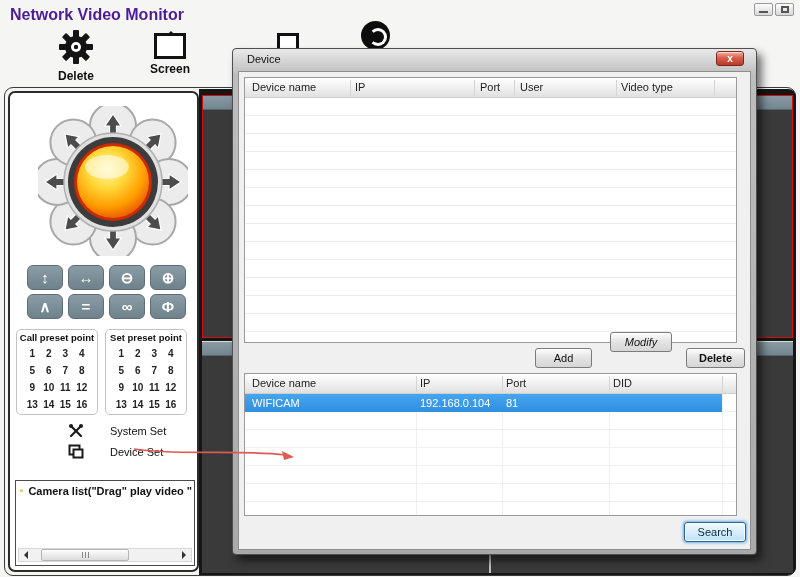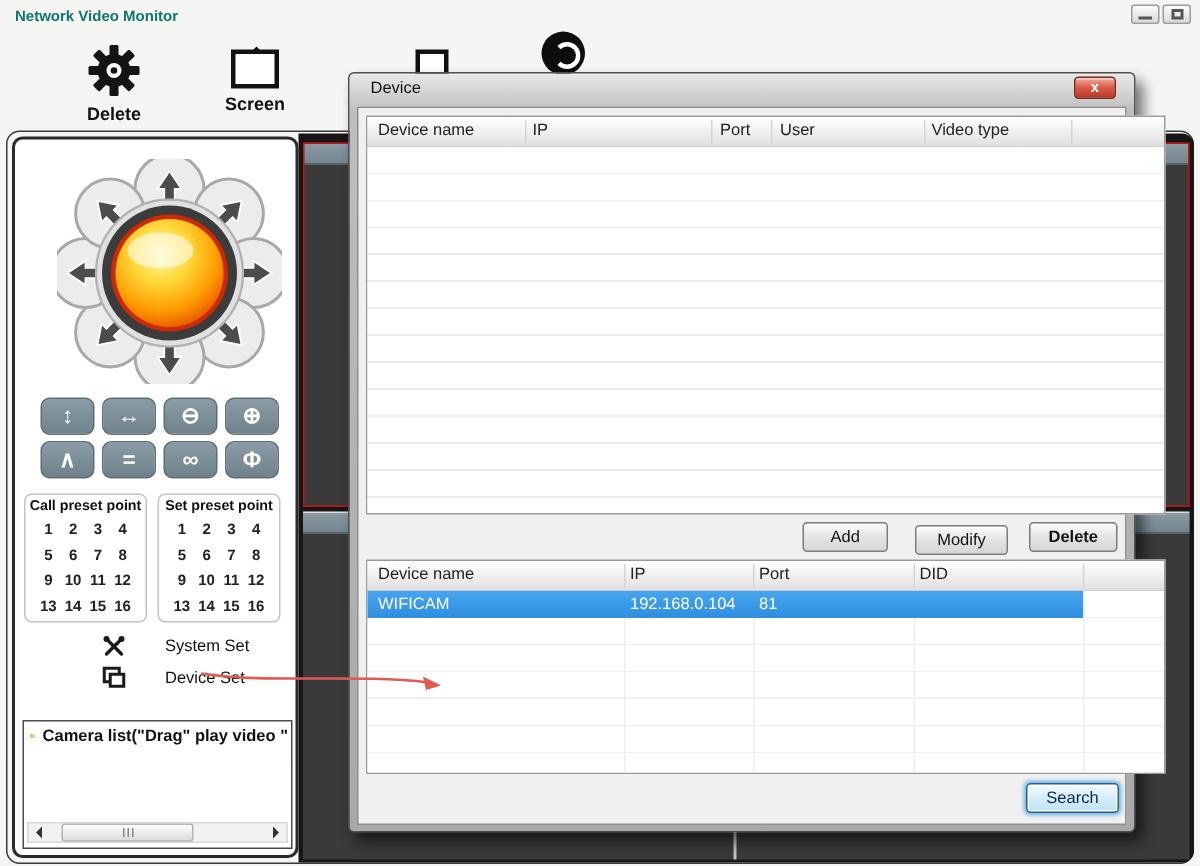--- a/index.html
+++ b/index.html
@@ -1,21 +1,21 @@
 <!DOCTYPE html>
 <html><head>
 <meta charset="utf-8">
 <style>
   * { margin:0; padding:0; box-sizing:border-box; }
   html,body { width:800px; height:577px; overflow:hidden; background:#f6f6f6;
               font-family:"Liberation Sans", sans-serif; }
   .app { position:relative; width:800px; height:577px; background:#f5f5f4; }
 
   
-  .win-title { position:absolute; left:10px; top:6px; font-size:10px; font-weight:600; color:#0f766e; }
+  .win-title { position:absolute; left:10px; top:6px; font-size:16px; font-weight:600; color:#4c1d95; }
   .winbtns { position:absolute; right:6px; top:3px; display:flex; gap:2px; }
   .winbtn { width:19px; height:13px; border:1px solid #9a9a9a; border-radius:2px;
             background:linear-gradient(#fdfdfd,#d8d8d8); position:relative; }
   .winbtn .dash { position:absolute; left:4px; right:4px; bottom:2px; height:2px; background:#555; }
   .winbtn .box  { position:absolute; left:5px; top:2px; width:8px; height:7px; border:2px solid #555; }
 
   
   .tool { position:absolute; text-align:center; color:#111; }
   .tool .lbl { font-size:12px; font-weight:600; margin-top:3px; }
   .tool-system { left:48px; top:28px; width:56px; }
@@ -79,40 +79,40 @@
             box-shadow:5px 6px 9px rgba(0,0,0,.55); z-index:10; }
   .dlg-titlebar { position:absolute; left:0; top:0; right:0; height:22px; }
   .dlg-title { position:absolute; left:14px; top:4px; font-size:11px; color:#111; }
   .dlg-close { position:absolute; right:12px; top:2px; width:28px; height:15px; border-radius:3px;
                border:1px solid #7e241b; background:linear-gradient(#f2b0a2,#d9604c 45%,#b83a27);
                color:#fff; font-size:10px; font-weight:bold; text-align:center; line-height:13px;
                box-shadow:inset 0 1px 0 rgba(255,255,255,.6); }
   .dlg-content { position:absolute; left:5px; top:22px; width:513px; height:479px; background:#f0f0f0;
                  border:1px solid #8e8e8e; }
 
-  .tbl { position:absolute; left:5px; width:533px; background:#fff; border:1px solid #9a9a9a;text-align:right; }
+  .tbl { position:absolute; left:5px; width:493px; background:#fff; border:1px solid #9a9a9a;text-align:right; }
   .tbl1 { top:5px; height:266px; }
   .tbl2 { top:301px; height:143px; }
   .thead { position:absolute; left:0; top:0; right:0; height:20px;
            background:linear-gradient(#ffffff,#eaeaea 70%,#e0e0e0); border-bottom:1px solid #cfcfcf; }
   .th { position:absolute; top:3px; font-size:11px; color:#222; }
   .thsep { position:absolute; top:2px; width:1px; height:16px; background:#d5d5d5; }
   .tbody { position:absolute; left:0; right:0; top:20px; bottom:0;
            background:repeating-linear-gradient(180deg,#ffffff 0 17px,#ececec 17px 18px); }
   .colsep { position:absolute; top:20px; bottom:0; width:1px; background:#eee; }
   .selrow { position:absolute; left:0; top:20px; width:477px; height:18px; background:linear-gradient(#45a5ee,#2f8fe0);
             color:#fff; font-size:11px; }
   .selrow span { position:absolute; top:3px; }
 
   .dbtn { position:absolute; height:20px; border:1px solid #7b7b7b; border-radius:3px;
           background:linear-gradient(#fdfdfd,#e3e3e3 50%,#d6d6d6); font-size:11px; color:#111;
           text-align:center; line-height:18px; box-shadow:inset 0 1px 0 #fff; }
   .btn-closesearch { left:8px;  top:276px; width:150px; }
   .btn-add    { left:296px; top:276px; width:57px; }
-  .btn-modify { left:371px; top:278px; width:62px; }
+  .btn-modify { left:371px; top:260px; width:62px;font-style:italic; }
   .btn-delete { left:447px; top:276px; width:59px;font-weight:bold; }
   .btn-search { left:445px; top:450px; width:62px; height:20px; border:1px solid #2c628b; border-radius:3px;
                 background:linear-gradient(#f4fbfe,#d9eefb 45%,#bfe2f6); font-size:11px; color:#0b2a40;
                 text-align:center; line-height:18px; box-shadow:0 0 3px 1px #62b1e8, inset 0 0 0 1px #fff; }
 
   .arrow-layer { position:absolute; left:0; top:0; width:800px; height:577px; pointer-events:none; z-index:30; }
 </style>
 </head>
 <body>
 

